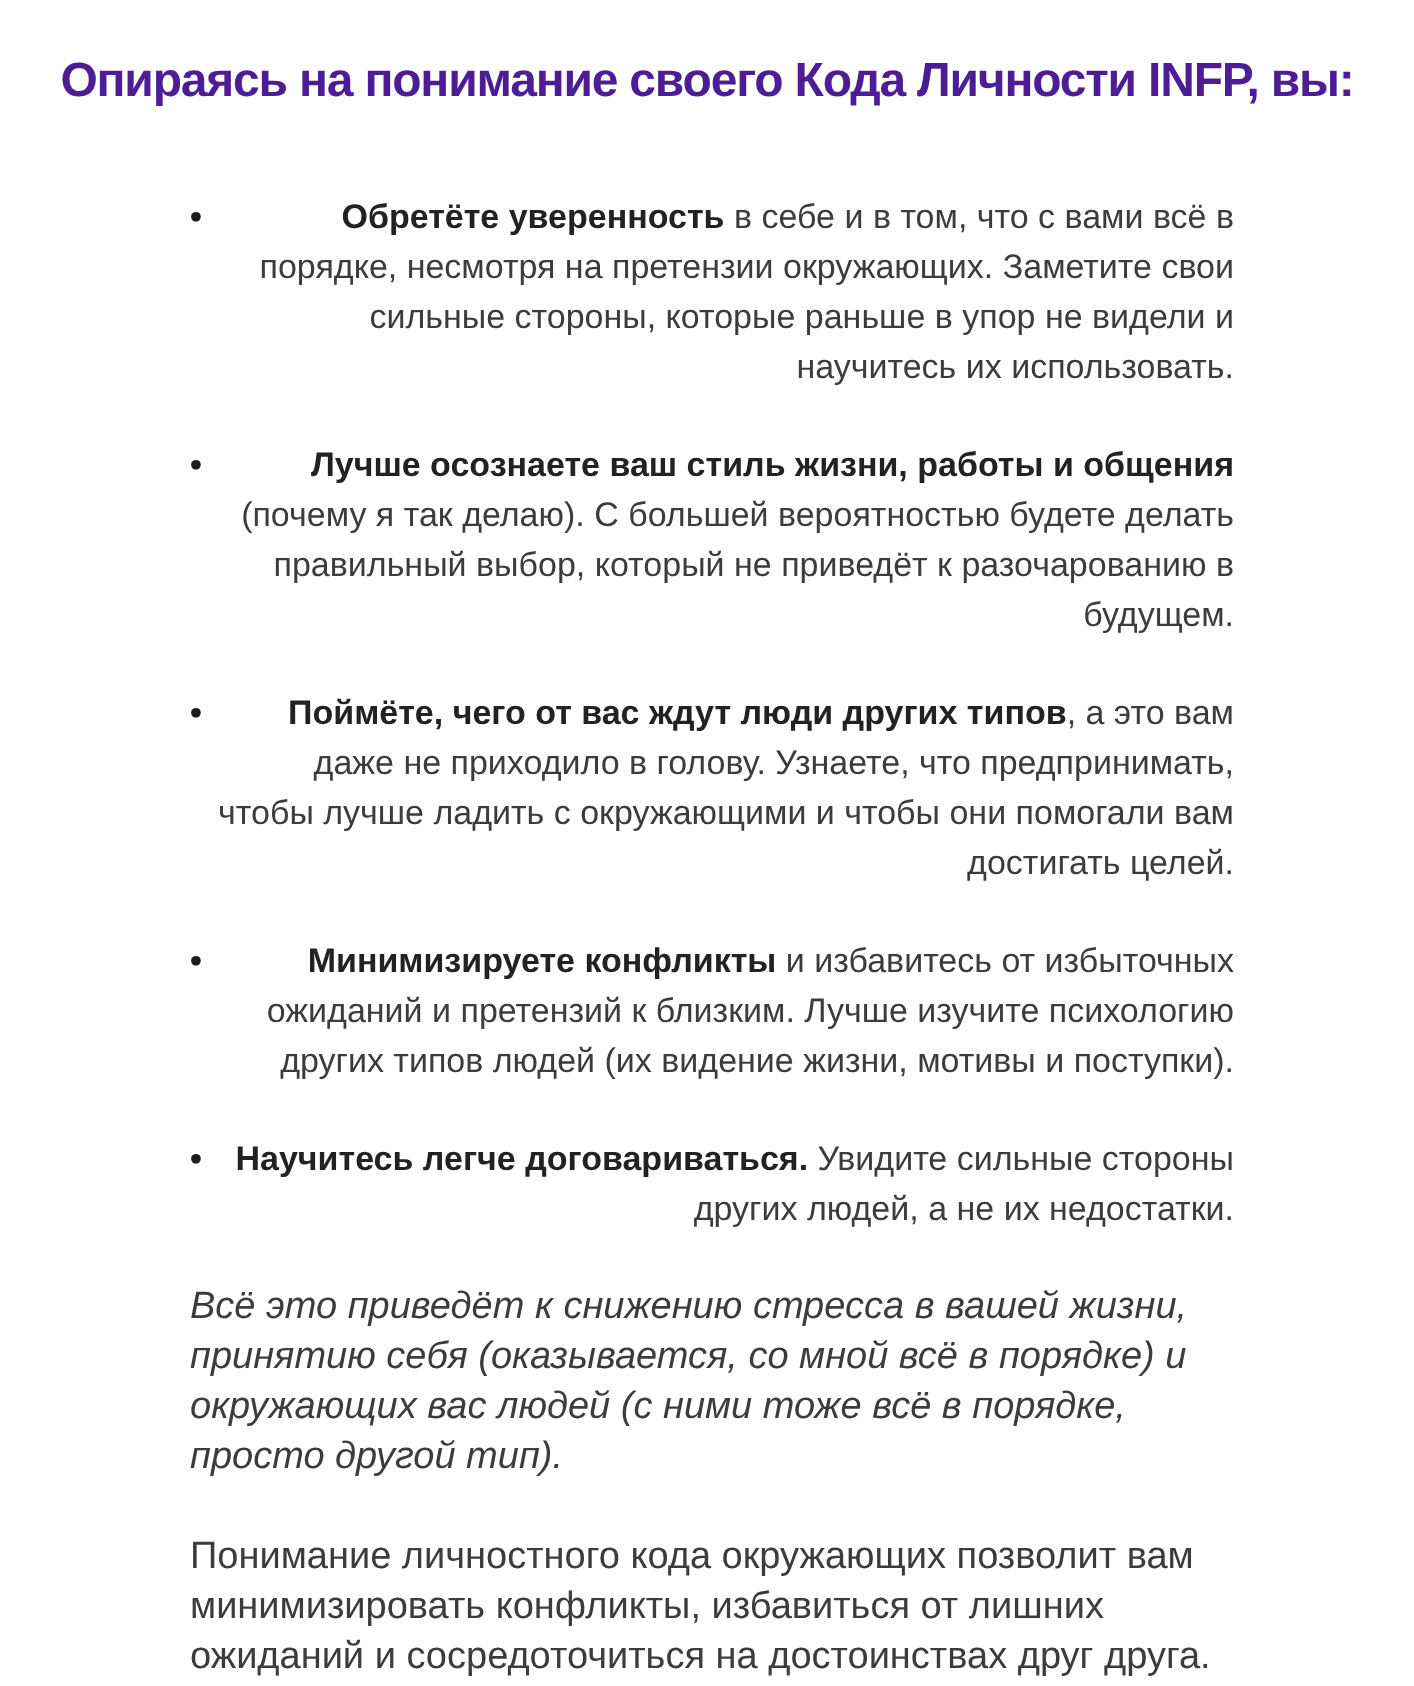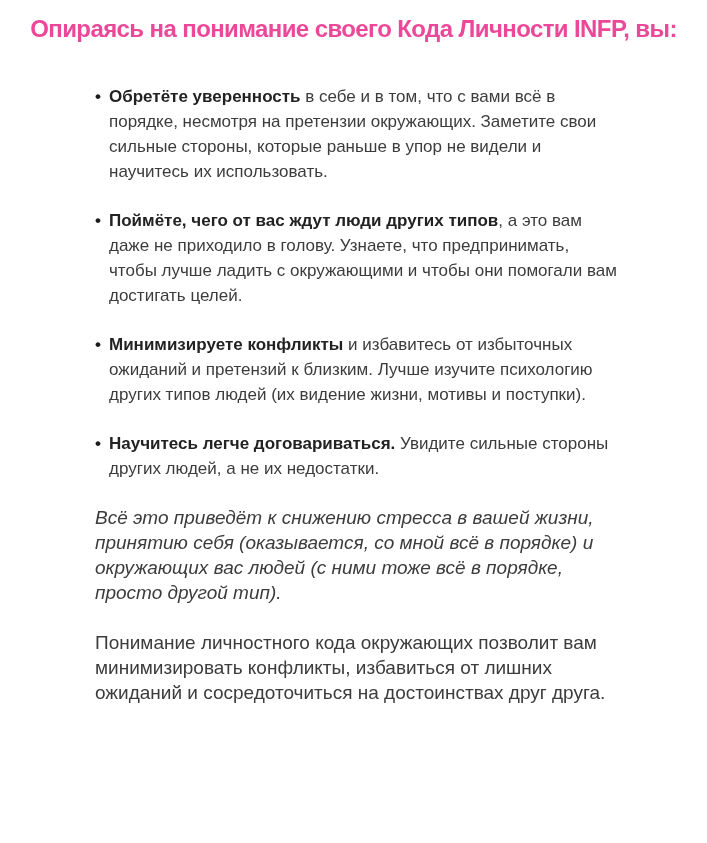--- a/index.html
+++ b/index.html
@@ -12,38 +12,39 @@
     width: 707px;
     height: 843px;
     background: #ffffff;
     overflow: hidden;
     font-family: "Liberation Sans", "DejaVu Sans", sans-serif;
     color: #3c3c3c;
     box-sizing: border-box;
   }
   .page-title {
     margin: 0;
-    padding-top: 14px;
+    padding-top: 26px;
     display: flex;
     justify-content: center;
     white-space: nowrap;
     font-size: 24px;
     line-height: 30px;
     font-weight: 700;
     letter-spacing: -0.6px;
-    color: #ec4899;
+    color: #4c1d95;
   }
   .content {
     padding: 0 90px 0 95px;
     box-sizing: border-box;
   }
   .benefits-list {
     margin: 40px 0 0 0;
     padding: 0 0 0 14px;
     list-style: none;
+    text-align: right;
   }
   .benefits-list li {
     position: relative;
     margin: 0 0 24px 0;
     font-size: 17px;
     line-height: 25px;
     color: #3c3c3c;
   }
   .benefits-list li::before {
     content: "\2022";
@@ -77,20 +78,21 @@
 <div class="page">
 
   <h1 class="page-title">
     <span>Опираясь на понимание своего Кода Личности INFP, вы:</span>
   </h1>
 
   <div class="content">
 
     <ul class="benefits-list">
       <li><span class="bold-lead">Обретёте уверенность</span><span> в себе и в том, что с вами всё в порядке, несмотря на претензии окружающих. Заметите свои сильные стороны, которые раньше в упор не видели и научитесь их использовать.</span></li>
+      <li><span class="bold-lead">Лучше осознаете ваш стиль жизни, работы и общения</span><span> (почему я так делаю). С большей вероятностью будете делать правильный выбор, который не приведёт к разочарованию в будущем.</span></li>
       <li><span class="bold-lead">Поймёте, чего от вас ждут люди других типов</span><span>, а это вам даже не приходило в голову. Узнаете, что предпринимать, чтобы лучше ладить с окружающими и чтобы они помогали вам достигать целей.</span></li>
       <li><span class="bold-lead">Минимизируете конфликты</span><span> и избавитесь от избыточных ожиданий и претензий к близким. Лучше изучите психологию других типов людей (их видение жизни, мотивы и поступки).</span></li>
       <li><span class="bold-lead">Научитесь легче договариваться.</span><span> Увидите сильные стороны других людей, а не их недостатки.</span></li>
     </ul>
 
     <p class="para italic">Всё это приведёт к снижению стресса в вашей жизни, принятию себя (оказывается, со мной всё в порядке) и окружающих вас людей (с ними тоже всё в порядке, просто другой тип).</p>
 
     <p class="para final">Понимание личностного кода окружающих позволит вам минимизировать конфликты, избавиться от лишних ожиданий и сосредоточиться на достоинствах друг друга.</p>
 
   </div>

